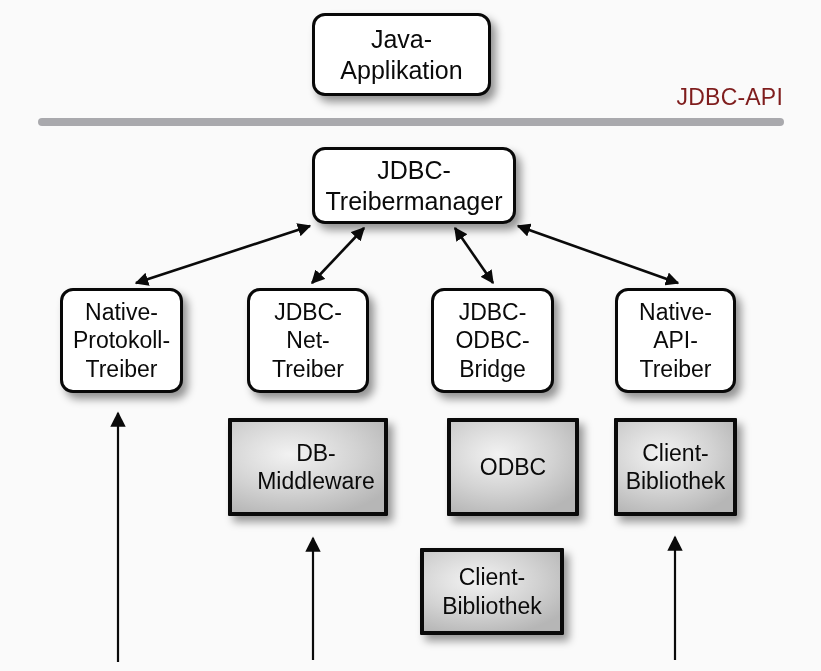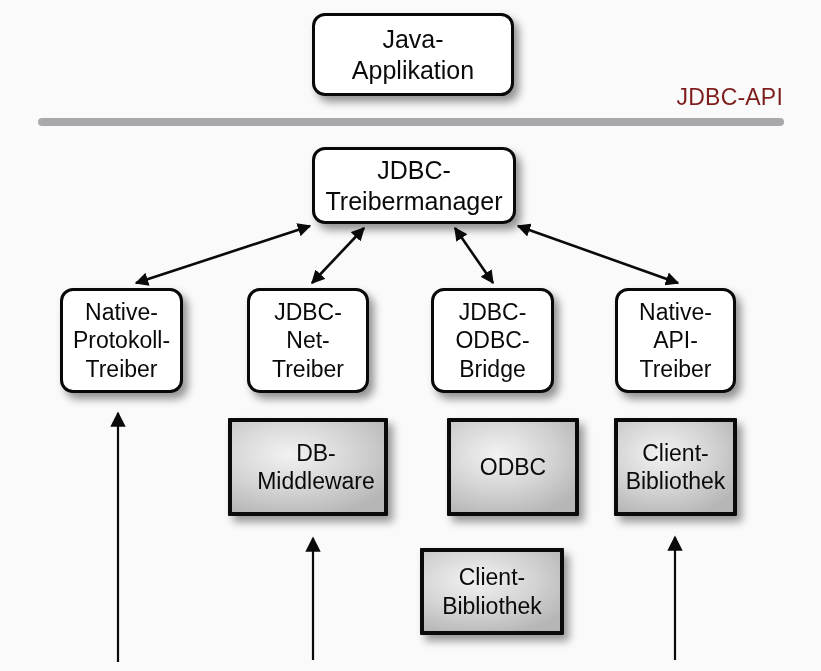--- a/index.html
+++ b/index.html
@@ -101,21 +101,21 @@
     color: #0a0a0a;
     line-height: 1.22;
   }
   .grey-box .node-text {
     display: block;
     white-space: pre-line;
     padding: 0 4px;
   }
 
   
-  #node-java-app       { left: 312px; top: 13px;  width: 202px; height: 83px;  font-size: 25px; }
+  #node-java-app       { left: 312px; top: 13px;  width: 179px; height: 83px;  font-size: 25px; }
   #node-driver-manager { left: 312px; top: 147px; width: 204px; height: 77px;  font-size: 25px; }
 
   #node-native-protokoll-treiber { left: 60px;  top: 288px; width: 123px; height: 105px; font-size: 23px; }
   #node-jdbc-net-treiber         { left: 247px; top: 288px; width: 122px; height: 105px; font-size: 23px; }
   #node-jdbc-odbc-bridge         { left: 431px; top: 288px; width: 123px; height: 105px; font-size: 23px; }
   #node-native-api-treiber       { left: 615px; top: 288px; width: 121px; height: 105px; font-size: 23px; }
 
   #node-db-middleware      { left: 228px; top: 418px; width: 160px; height: 98px; font-size: 23px; padding-left: 16px; }
   #node-odbc               { left: 447px; top: 418px; width: 132px; height: 98px; font-size: 23px; }
   #node-client-bib-right   { left: 614px; top: 418px; width: 123px; height: 98px; font-size: 23px; }

